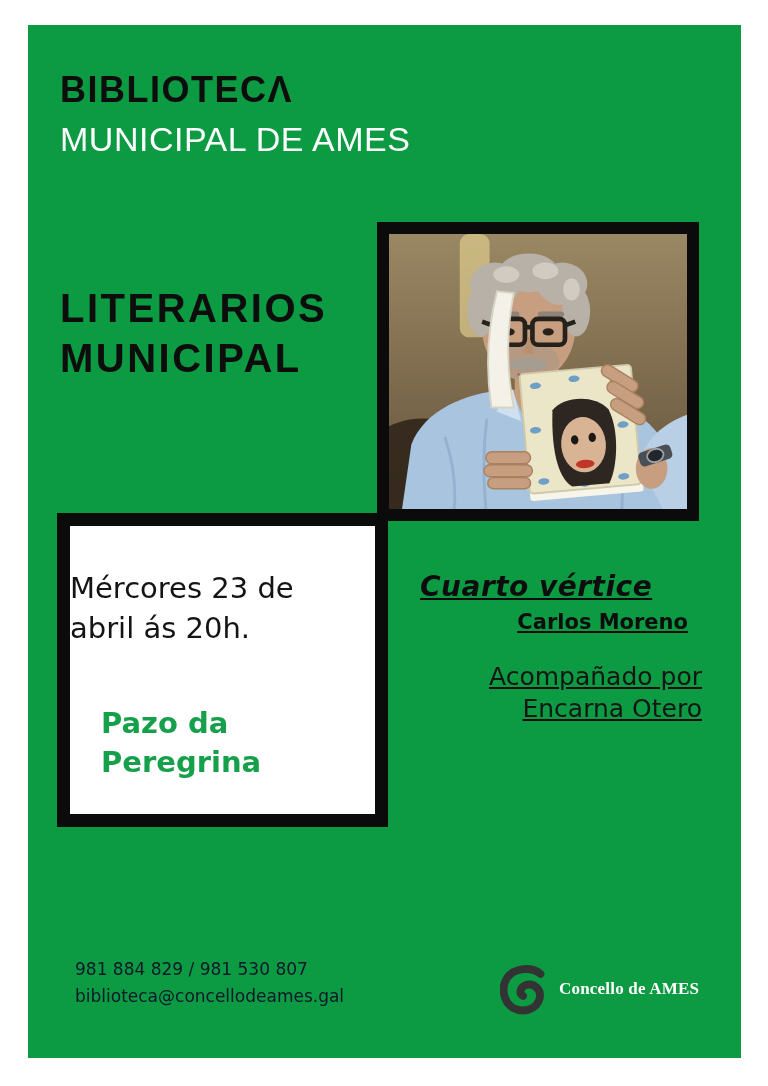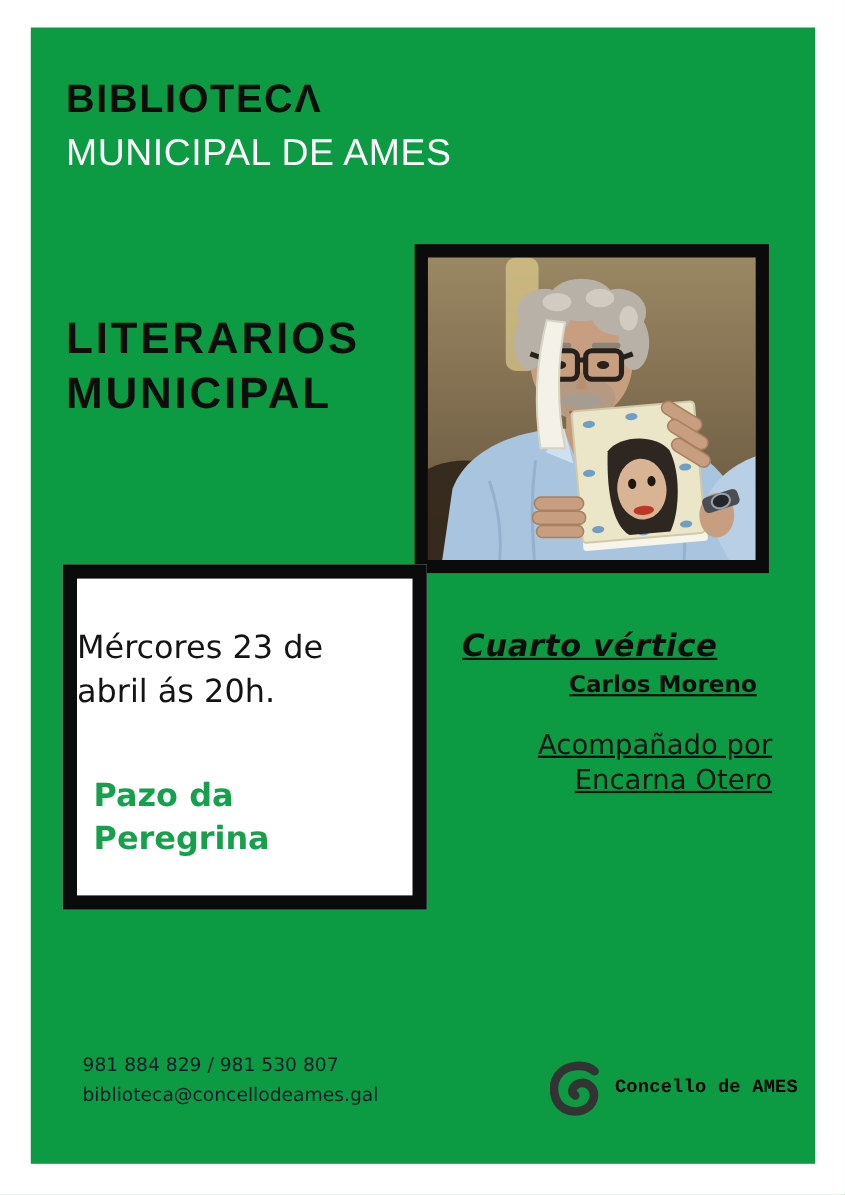--- a/index.html
+++ b/index.html
@@ -56,21 +56,21 @@
     width: 331px; height: 314px;
     border: 13px solid #0b0b0b;
     background: #ffffff;
   }
   .datetime {
     margin-top: 42px;
     text-align: left;
     font-size: 29px; line-height: 40px; color: #141414;
   }
   .venue {
-    margin-top: 56px; padding-left: 15px;
+    margin-top: 56px; padding-left: 31px;
     font-size: 29px; line-height: 39px;
     font-weight: 700; color: #17a04b;
   }
 
   
   .book-info { position: absolute; left: 392px; top: 545px; width: 282px; color: #0d0d0d; text-decoration: underline; }
   .book-title {
     font-size: 28px; font-weight: 700; font-style: italic;
     letter-spacing: 0.5px;
   }
@@ -90,23 +90,23 @@
     position: absolute; left: 47px; top: 931px;
     font-size: 17px; line-height: 27px; color: #0f172a;
   }
   .council {
     position: absolute; left: 472px; top: 938px;
     display: flex; align-items: center;
   }
   .council-logo { width: 46px; height: 52px; }
   .council-name {
     margin-left: 13px;
-    font-family: Liberation Mono, monospace;
+    font-family: Liberation Serif, serif;
     font-size: 17px; font-weight: 600; letter-spacing: 0.2px;
-    color: #000000;
+    color: #ffffff;
   }
 </style>
 </head>
 <body>
 
 <div class="page">
   <div class="poster">
 
     <div class="brand">
       <div class="brand-line1">BIBLIOTECΛ</div>

